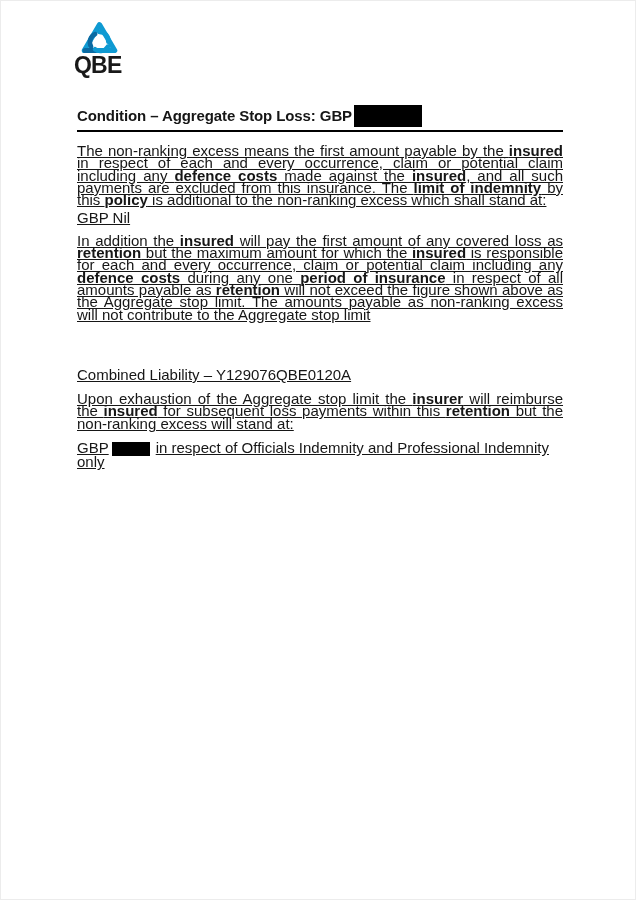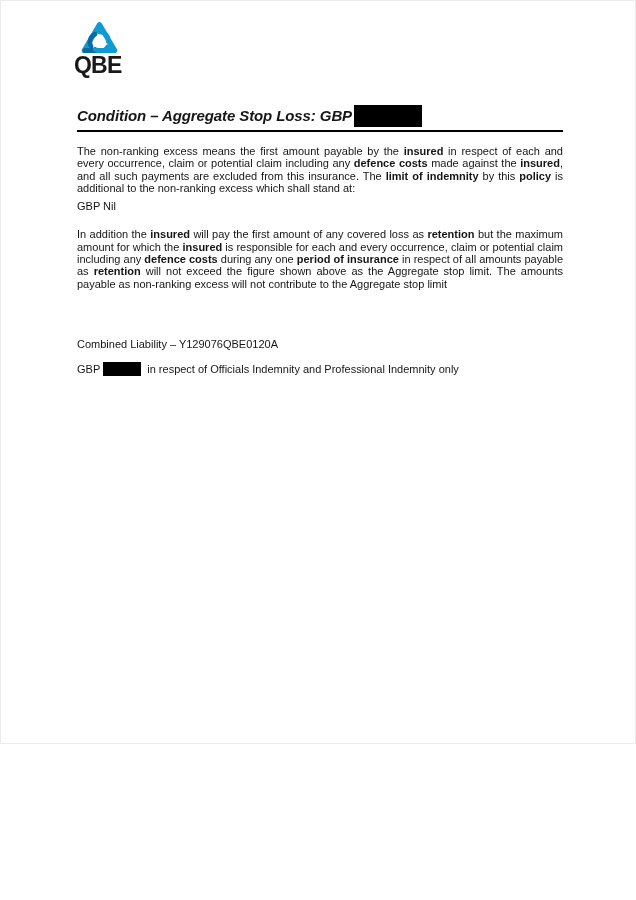--- a/index.html
+++ b/index.html
@@ -1,20 +1,20 @@
 <!DOCTYPE html>
 <html><head>
 <meta charset="utf-8">
 <style>
   * { box-sizing: border-box; margin: 0; padding: 0; }
   html, body { background: #ffffff; }
   .page {
     position: relative;
     width: 636px;
-    height: 744px;
+    height: 900px;
     background: #ffffff;
     border: 1px solid #ececec;
     font-family: "Liberation Sans", "DejaVu Sans", sans-serif;
     color: #161616;
     overflow: hidden;
   }
   
   .logo { position: absolute; left: 73px; top: 19px; }
   .logo-icon { display: block; margin-left: 7px; }
   .wordmark {
@@ -34,47 +34,47 @@
   }
   h1.title {
     font-size: 15px;
     line-height: 19px;
     font-weight: 700;
     letter-spacing: -0.1px;
     border-bottom: 2px solid #000;
     padding-bottom: 3px;
     margin: 0 0 13px 0;
     white-space: nowrap;
-    font-style: italic;
   }
   .redact {
     display: inline-block;
     background: #000;
   }
   .redact-heading {
     width: 68px;
     height: 22px;
     vertical-align: -6px;
     margin-left: 2px;
   }
   .redact-inline {
     width: 38px;
     height: 14px;
     vertical-align: -3px;
     margin: 0 6px 0 3px;
   }
   .para, .line {
-    font-size: 11px;
+    font-size: 15px;
     line-height: 12.3px;
     margin: 0 0 12px 0;
+    text-decoration: underline;
   }
   .para { text-align: justify; }
   .para b, .line b { font-weight: 700; }
   .p-first { margin-bottom: 6px; }
-  .gbp-nil { margin-bottom: 16px; }
+  .gbp-nil { margin-bottom: 10px; }
   .refs .ref { display: block; margin-top: 48px; }
 </style>
 </head>
 <body>
 
 <div class="page">
 
   <div class="logo">
     <svg class="logo-icon" width="37" height="36" viewBox="0 0 40 38" aria-hidden="true">
       <path d="M20 4.5 L36.5 32.5 L3.5 32.5 Z" fill="none" stroke-width="5.5" stroke-linejoin="round" stroke="#0f9ad2"></path>
@@ -94,17 +94,18 @@
 
     <p class="line gbp-nil">GBP Nil</p>
 
     <p class="para"><span>In addition the </span><b>insured</b><span> will pay the first amount of any covered loss as </span><b>retention</b><span> but the maximum amount for which the </span><b>insured</b><span> is responsible for each and every occurrence, claim or potential claim including any </span><b>defence costs</b><span> during any one </span><b>period of insurance</b><span> in respect of all amounts payable as </span><b>retention</b><span> will not exceed the figure shown above as the Aggregate stop limit.  The amounts payable as non-ranking excess will not contribute to the Aggregate stop limit</span></p>
 
 
     <p class="line refs">
       <span class="ref">Combined Liability – Y129076QBE0120A</span>
     </p>
 
+    <p class="para"><span>Upon exhaustion of the Aggregate stop limit the </span><b>insurer</b><span> will reimburse the </span><b>insured</b><span> for subsequent loss payments within this </span><b>retention</b><span> but the non-ranking excess will stand at:</span></p>
 
     <p class="line"><span>GBP</span><span class="redact redact-inline"></span><span>in respect of Officials Indemnity and Professional Indemnity only</span></p>
 
   </div>
 </div>
 
 </body></html>

